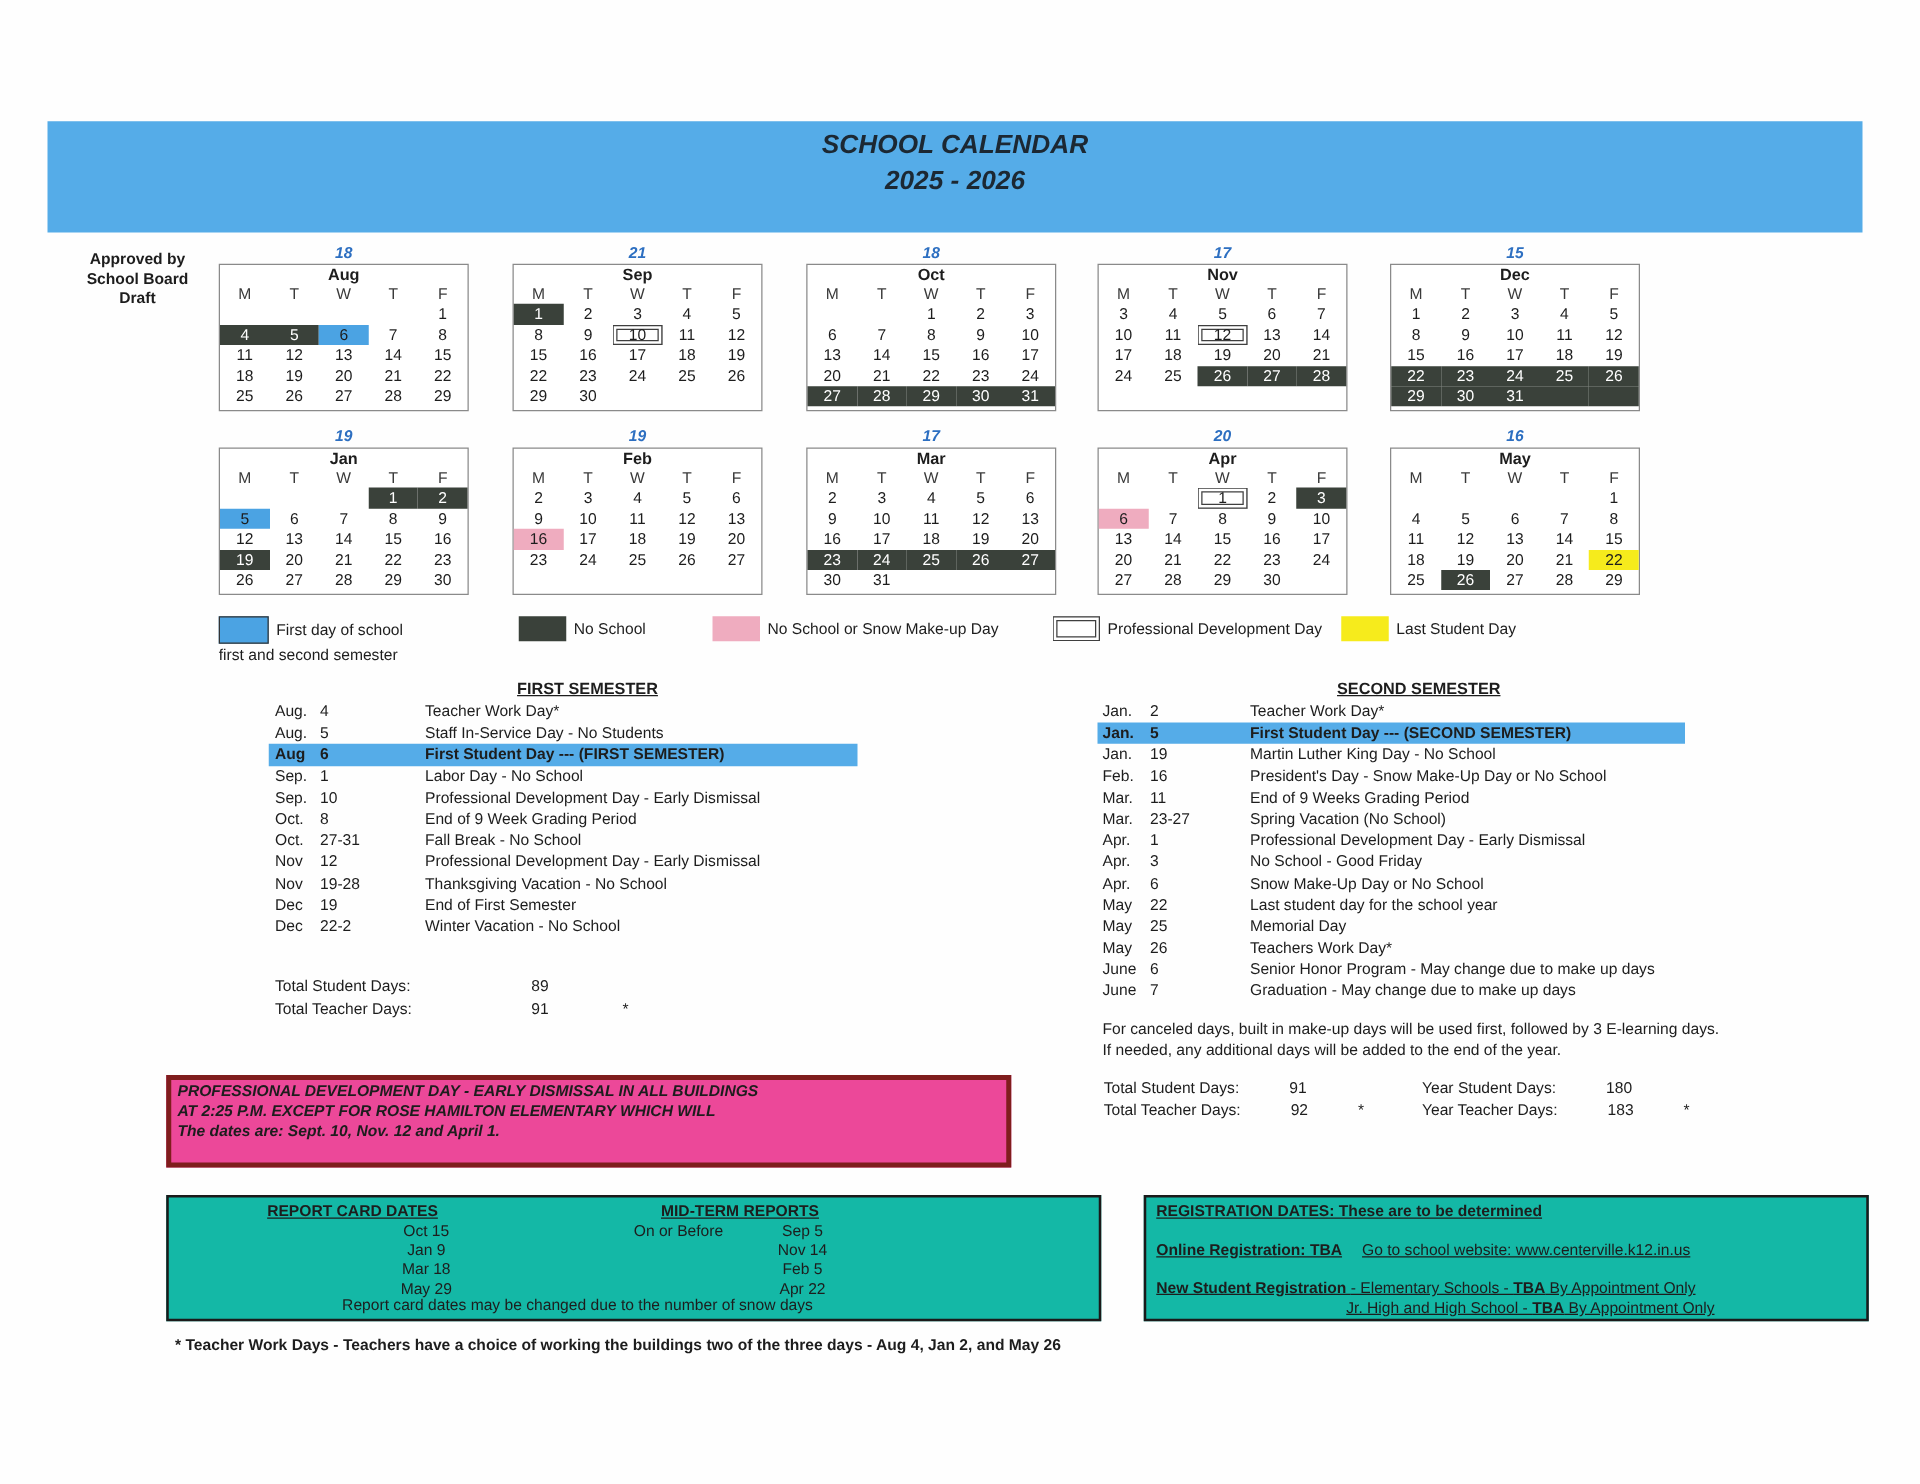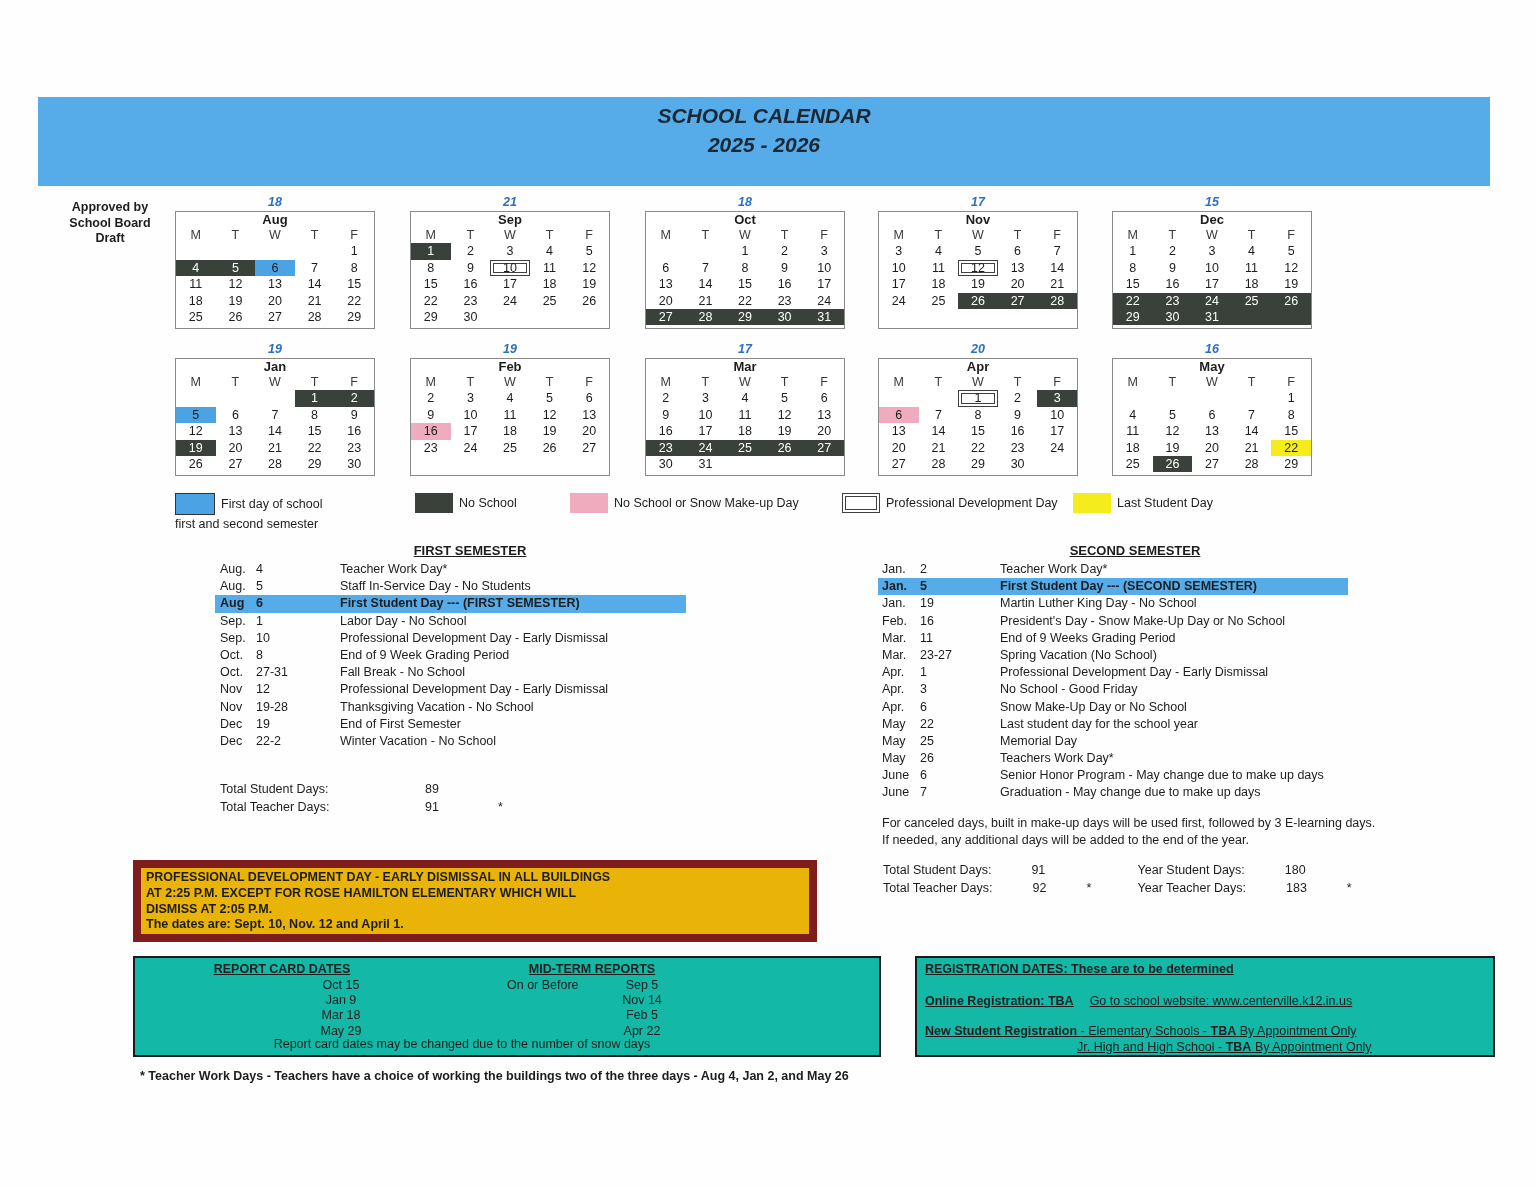--- a/index.html
+++ b/index.html
@@ -61,21 +61,21 @@
   .tot-row{display:flex;font-size:12.5px;height:18px;line-height:18px;white-space:nowrap;gap:40px;}
   .t-l{width:165px;padding-left:5px;}
   .t-v{width:33px;}
   .t-s{width:35px;}
   .t-l2{width:130px;}
   .t-v2{width:30px;}
 
   .notes{font-size:12.5px;line-height:17px;white-space:nowrap;}
 
   
-  .pd-box{left:133px;top:860px;width:668px;height:66px;border:8px solid #7f1d1d;background:#eab308;}
+  .pd-box{left:133px;top:860px;width:668px;height:66px;border:4px solid #7f1d1d;background:#ec4899;font-style:italic;}
   .pd-box .pdl{font-weight:bold;font-size:12.5px;line-height:15.8px;padding-left:5px;white-space:nowrap;}
   .pd-box .pdl:first-child{padding-top:2px;}
 
   
   .info-box{background:#14b8a6;border:2px solid #1a1a1a;}
   .ut{font-weight:bold;text-decoration:underline;font-size:12.5px;white-space:nowrap;}
   .date-cell{font-size:12.5px;text-align:center;white-space:nowrap;}
   .plain{font-size:12.5px;white-space:nowrap;}
   .seg{font-size:12.5px;}
   .seg-b{font-size:12.5px;font-weight:bold;}
@@ -737,21 +737,20 @@
       <span class="t-s">*</span>
       <span class="t-l2">Year Teacher Days:</span>
       <span class="t-v2">183</span>
       <span class="t-s">*</span>
     </div>
   </div>
 
 <div class="abs pd-box">
   <div class="pdl">PROFESSIONAL DEVELOPMENT DAY - EARLY DISMISSAL IN ALL BUILDINGS</div>
   <div class="pdl">AT 2:25 P.M. EXCEPT FOR ROSE HAMILTON ELEMENTARY WHICH WILL</div>
-  <div class="pdl">DISMISS AT 2:05 P.M.</div>
   <div class="pdl">The dates are: Sept. 10,  Nov. 12 and April 1.</div>
 </div>
 
 <div class="abs info-box" style="left:133px;top:956px;width:744px;height:97px;">
   <div class="abs ut" style="left:27px;top:4px;width:240px;text-align:center;">REPORT CARD DATES</div>
   <div class="abs ut" style="left:337px;top:4px;width:240px;text-align:center;">MID-TERM REPORTS</div>
   <div class="abs plain" style="left:372px;top:20px;">On or Before</div>
   <div id="report-dates">
       <div class="abs date-cell" style="left: 146px; width: 120px; top: 20px;">Oct 15</div>
       <div class="abs date-cell" style="left: 146px; width: 120px; top: 35.2px;">Jan 9</div>

